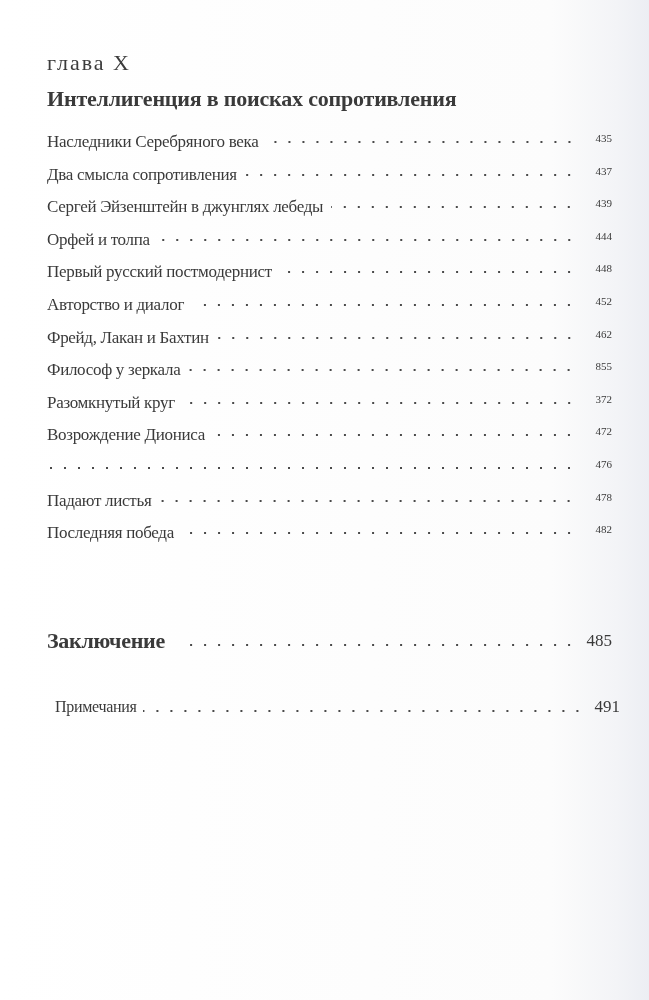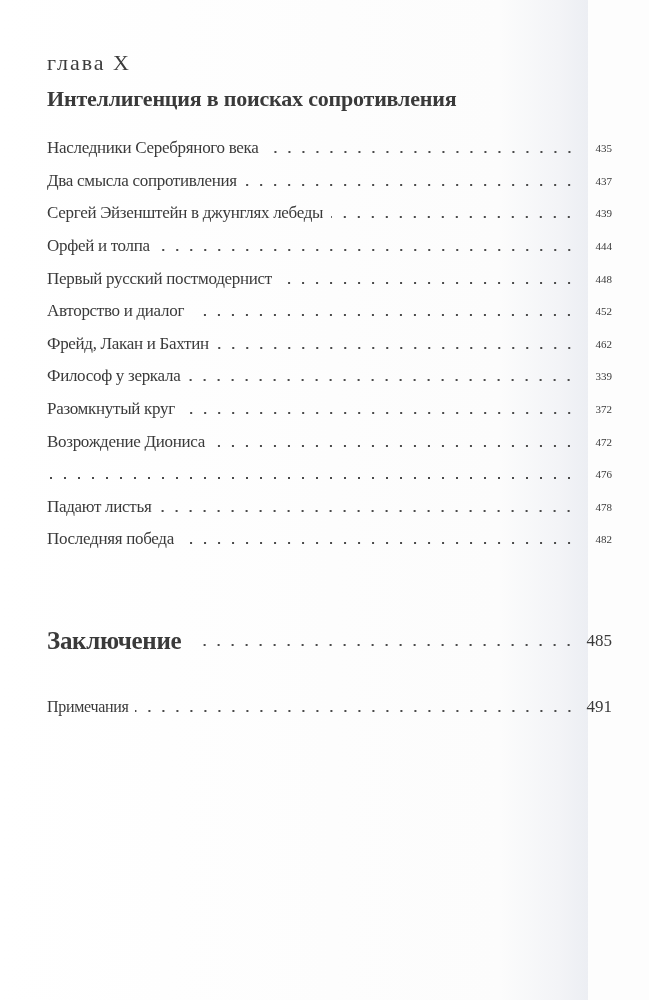--- a/index.html
+++ b/index.html
@@ -5,21 +5,21 @@
     html, body {
       margin: 0;
       padding: 0;
       width: 649px;
       height: 1000px;
       overflow: hidden;
       background: #fdfdfd;
     }
     .page {
       position: relative;
-      width: 588px;
+      width: 649px;
       height: 1000px;
       background: linear-gradient(to right, #ffffff 0%, #fcfcfc 85%, #f3f4f7 95%, #eceef3 100%);
       font-family: "Liberation Serif", "DejaVu Serif", serif;
       color: #3a3a3a;
     }
     .chapter-label {
       position: absolute;
       left: 47px;
       top: 50px;
       font-size: 22px;
@@ -38,21 +38,21 @@
     .toc {
       position: absolute;
       left: 47px;
       top: 132px;
       width: 565px;
     }
     .toc-row {
       position: relative;
       height: 32.6px;
       display: flex;
-      align-items: center;
+      align-items: flex-start;
       font-size: 17px;
     }
     .toc-text {
       background: transparent;
       white-space: nowrap;
       padding-right: 8px;
       letter-spacing: -0.3px;
     }
     .toc-leader {
       flex: 1;
@@ -78,27 +78,28 @@
       left: 47px;
       width: 565px;
       display: flex;
       align-items: center;
     }
     .section.conclusion {
       top: 626px;
       height: 30px;
     }
     .section.conclusion .toc-text {
-      font-size: 25px;
+      font-size: 22px;
       font-weight: bold;
       padding-right: 16px;
     }
     .section.notes {
       top: 692px;
       height: 30px;
+      margin-left: 8px;
     }
     .section.notes .toc-text {
       font-size: 16px;
       padding-right: 6px;
     }
     .section .toc-page {
       font-size: 17px;
     }
   </style>
 </head>
@@ -140,21 +141,21 @@
       <span class="toc-page">452</span>
     </div>
     <div class="toc-row">
       <span class="toc-text">Фрейд, Лакан и Бахтин</span>
       <span class="toc-leader"></span>
       <span class="toc-page">462</span>
     </div>
     <div class="toc-row">
       <span class="toc-text">Философ у зеркала</span>
       <span class="toc-leader"></span>
-      <span class="toc-page">339</span>
+      <span class="toc-page">855</span>
     </div>
     <div class="toc-row">
       <span class="toc-text">Разомкнутый круг</span>
       <span class="toc-leader"></span>
       <span class="toc-page">372</span>
     </div>
     <div class="toc-row">
       <span class="toc-text">Возрождение Диониса</span>
       <span class="toc-leader"></span>
       <span class="toc-page">472</span>

